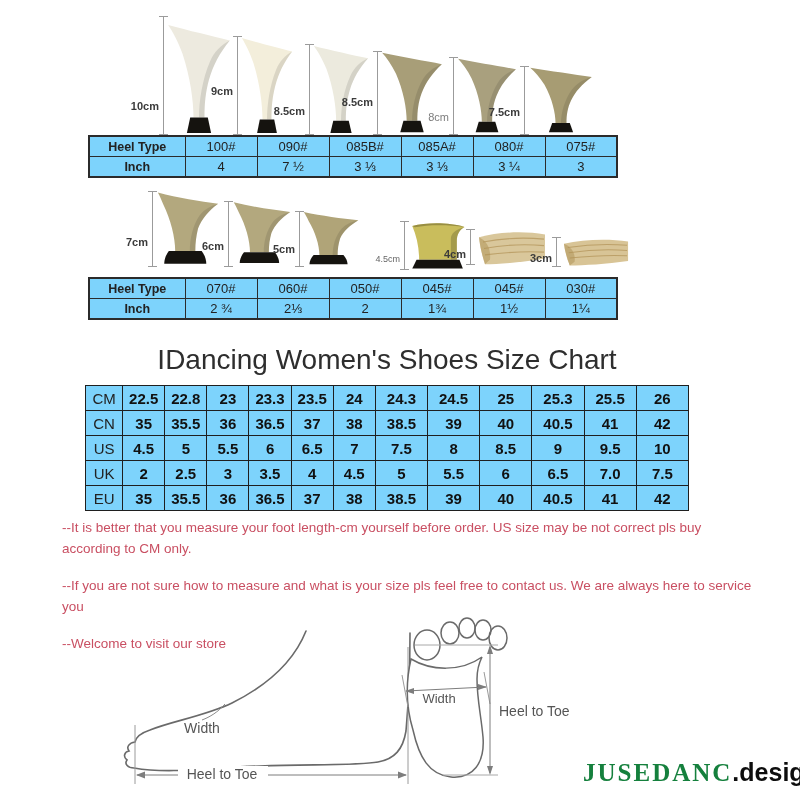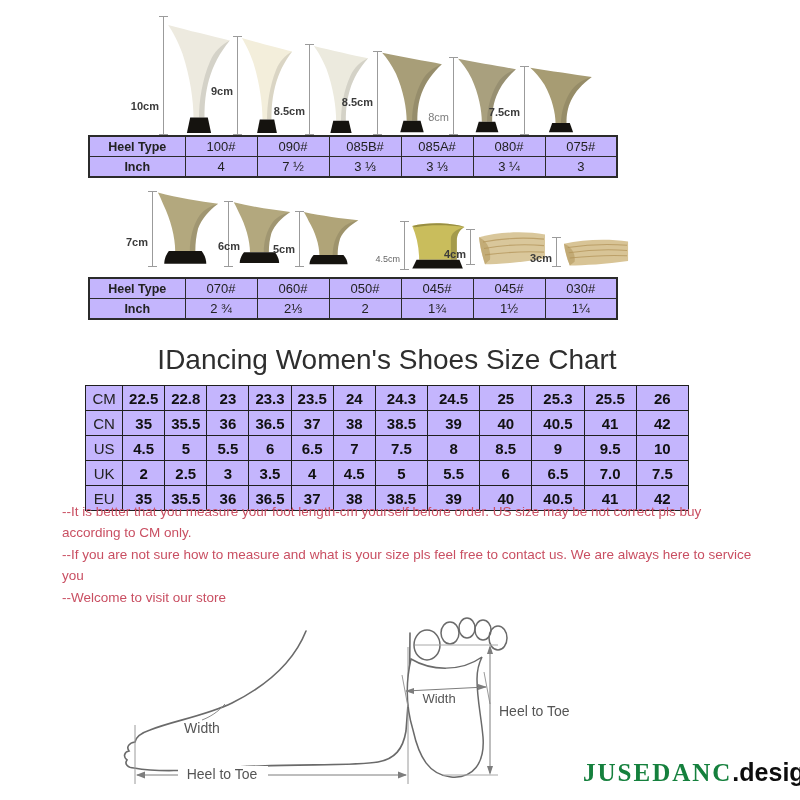--- a/index.html
+++ b/index.html
@@ -6,34 +6,34 @@
   .page{position:relative;width:800px;height:800px;background:#fff;overflow:hidden;
         font-family:"Liberation Sans",sans-serif;}
   
   .measure{position:absolute;width:9px;border-top:1px solid #9b9b9b;border-bottom:1px solid #9b9b9b;}
   .measure::before{content:"";position:absolute;left:4px;top:0;bottom:0;width:1px;background:#9b9b9b;}
   .hlabel{position:absolute;width:44px;text-align:right;font-size:11px;font-weight:bold;color:#3b3b3b;margin-top:8px;}
   .hlabel.light{font-weight:normal;color:#7d7d7d;font-size:11px;}
   .hlabel.small{font-weight:normal;color:#666;font-size:9px;}
   .heel{position:absolute;display:block;}
   
-  table{border-collapse:collapse;position:absolute;background:#c4b5fd;table-layout:fixed;}
+  table{border-collapse:collapse;position:absolute;background:#7dd3fc;table-layout:fixed;}
   .heel-table{width:530px;border:2px solid #2b2b2b;font-size:13px;color:#222;}
   .heel-table th,.heel-table td{border:1px solid #2b2b2b;height:19px;text-align:center;padding:0;}
   .heel-table th{font-weight:bold;font-size:12.5px;}
   
   .size-table{width:604px;border:1px solid #1f1f1f;font-size:15px;color:#111;margin-top:13px;}
   .size-table th,.size-table td{border:1px solid #1f1f1f;height:24px;text-align:center;padding:0;}
   .size-table th{font-weight:normal;color:#222;}
   .size-table td{font-weight:bold;}
   .chart-title{position:absolute;left:85px;top:344px;width:604px;text-align:center;
                font-size:28px;color:#2e2e2e;}
   .notes{position:absolute;left:62px;top:501px;width:692px;font-size:13.5px;line-height:21px;
          color:#c94f62;}
-  .notes div{margin:0 0 1px 0;}
+  .notes div{margin:16px 0 1px 0;}
   .watermark{position:absolute;left:583px;top:758px;font-size:25px;font-weight:bold;white-space:nowrap;}
   .watermark .brand{color:#15803d;letter-spacing:2px;font-family:Liberation Serif, serif;}
   .watermark .suffix{color:#0d0d0d;letter-spacing:0;}
   svg text{font-family:"Liberation Sans",sans-serif;}
 </style>
 </head>
 <body>
 
 <svg width="0" height="0" style="position:absolute" aria-hidden="true">
   <defs>
@@ -129,21 +129,21 @@
     </table>
 
   <div>
     <div class="measure" style="left:148px;top:191px;height:74px"></div>
     <span class="hlabel" style="left:104px;top:228px">7cm</span>
     <svg class="heel" style="left:156px;top:191px;width:64px;height:75px;color:#b3a87e" viewBox="0 0 70 100" preserveAspectRatio="none">
         <use href="#sym-chunky"></use>
       </svg>
 
     <div class="measure" style="left:224px;top:201px;height:64px"></div>
-    <span class="hlabel" style="left:196px;top:232px">6cm</span>
+    <span class="hlabel" style="left:180px;top:232px">6cm</span>
     <svg class="heel" style="left:232px;top:201px;width:60px;height:64px;color:#b3a87e" viewBox="0 0 70 100" preserveAspectRatio="none">
         <use href="#sym-chunky"></use>
       </svg>
 
     <div class="measure" style="left:295px;top:211px;height:54px"></div>
     <span class="hlabel" style="left:251px;top:235px">5cm</span>
     <svg class="heel" style="left:302px;top:211px;width:58px;height:55px;color:#b0a478" viewBox="0 0 70 100" preserveAspectRatio="none">
         <use href="#sym-chunky"></use>
       </svg>
 

